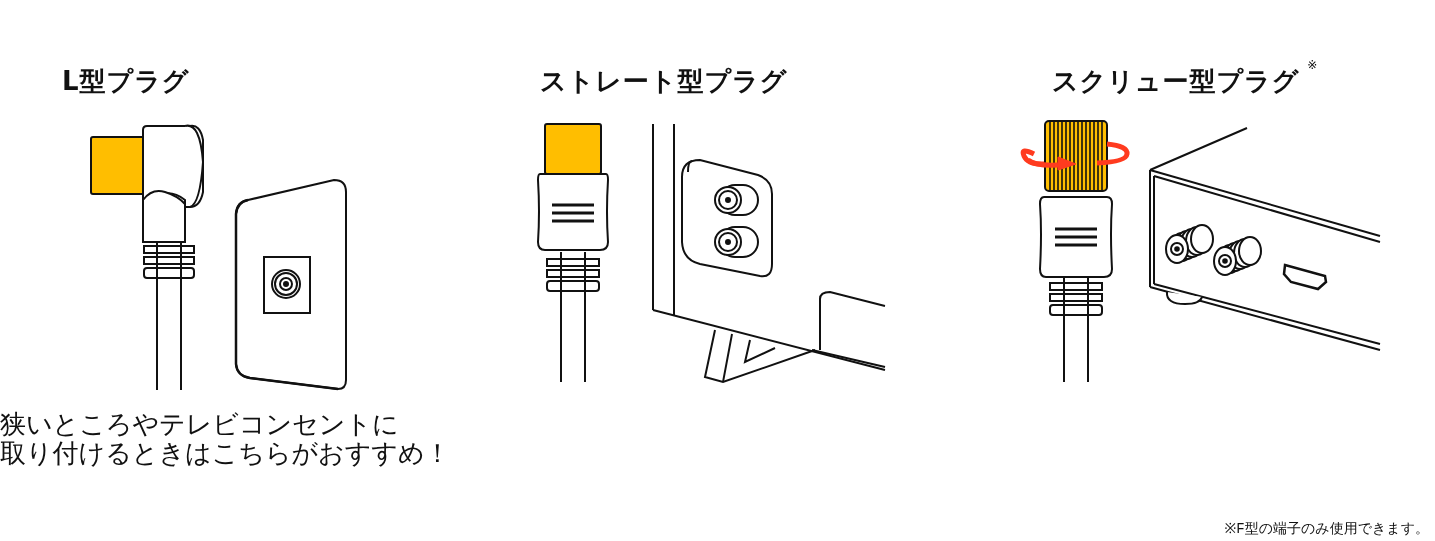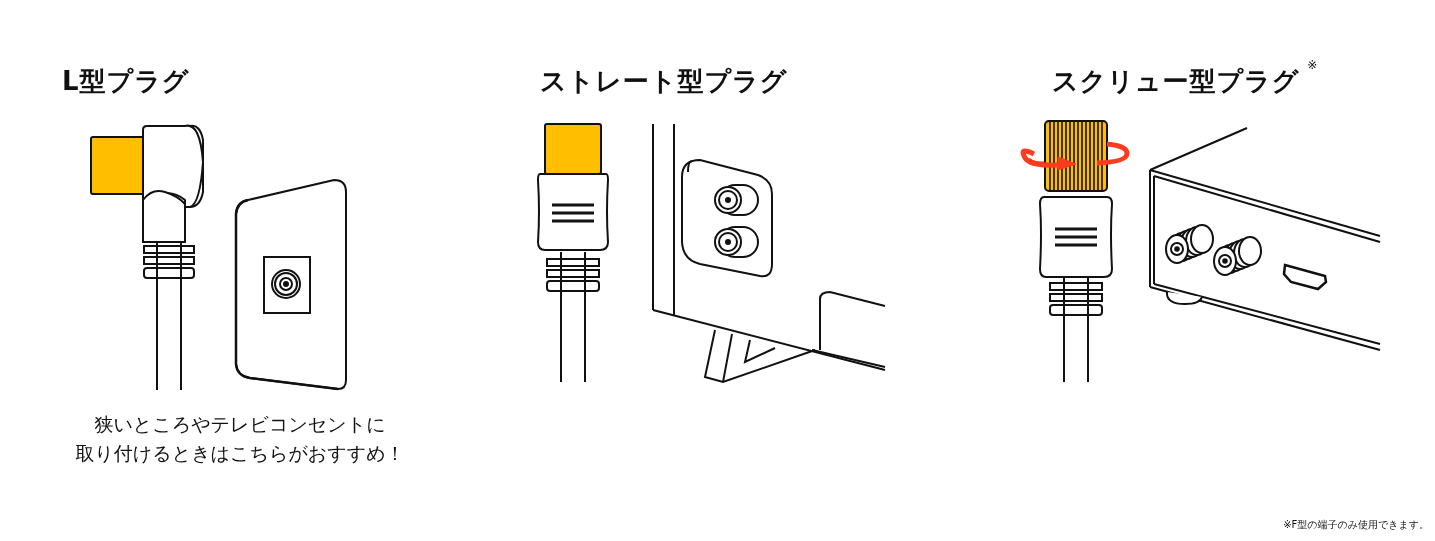--- a/index.html
+++ b/index.html
@@ -2,22 +2,22 @@
 <html><head>
 <meta charset="utf-8">
 <style>
   html, body { margin: 0; padding: 0; background: #ffffff; }
   body { width: 1435px; height: 541px; position: relative; overflow: hidden;
          font-family: "DejaVu Sans", "Liberation Sans", sans-serif; color: #111; }
   .panel { position: absolute; top: 12px; height: 500px; }
   .title { position: absolute; top: 52px; font-size: 26px; font-weight: bold; letter-spacing: 1px; white-space: nowrap; color: #111; }
   .title sup { font-size: 12px; font-weight: normal; vertical-align: top; position: relative; top: -6px; margin-left: 8px; }
   .illus { position: absolute; top: 100px; }
-  .caption { position: absolute; top: 398px; font-size: 19px; line-height: 29px; text-align: center; color: #111; white-space: nowrap; }
-  .footnote { position: absolute; right: 6px; top: 518px; font-size: 10px; color: #111; }
+  .caption { position: absolute; top: 398px; font-size: 26px; line-height: 29px; color: #111; white-space: nowrap; }
+  .footnote { position: absolute; right: 6px; top: 518px; font-size: 14px; color: #111; font-family: Liberation Mono, monospace; }
 </style>
 </head>
 <body>
 
 <div class="panel" style="left:0;width:480px;">
   <div class="title" style="left:62px;">
     <span>L型プラグ</span>
   </div>
   <svg class="illus" style="left:60px;" width="300" height="290" viewBox="0 0 300 290">
     <g fill="none" stroke="#111" stroke-width="2">

